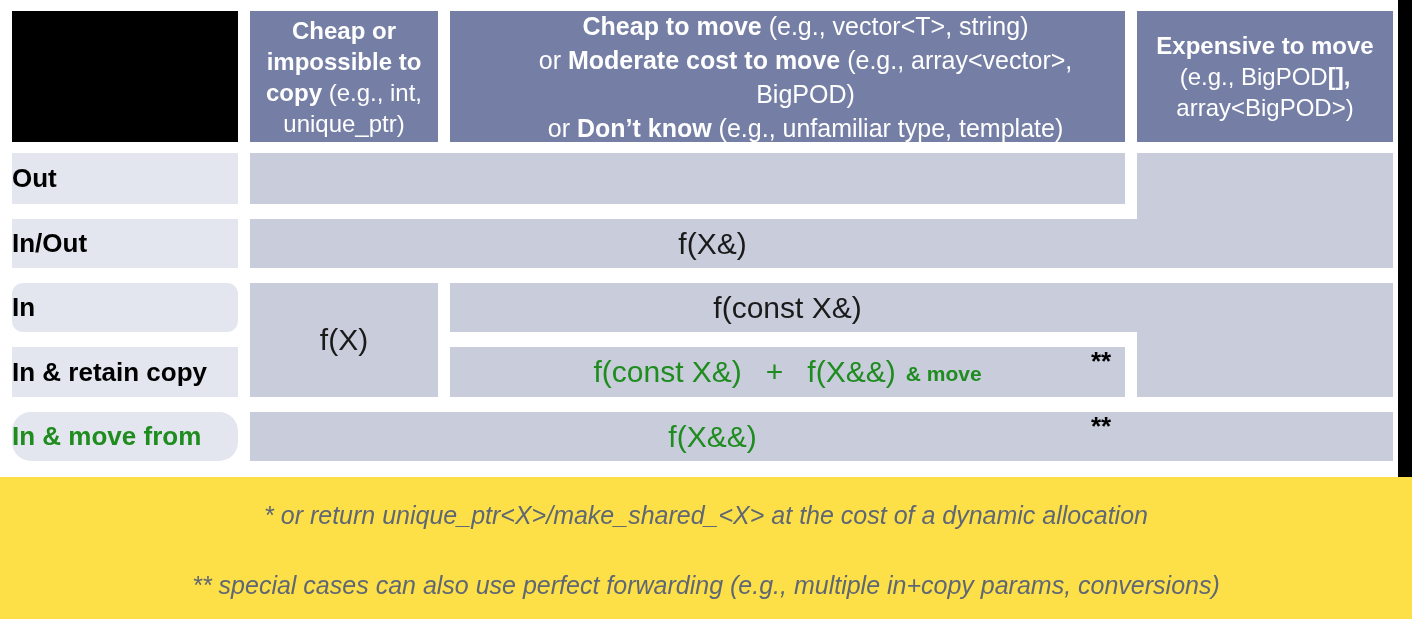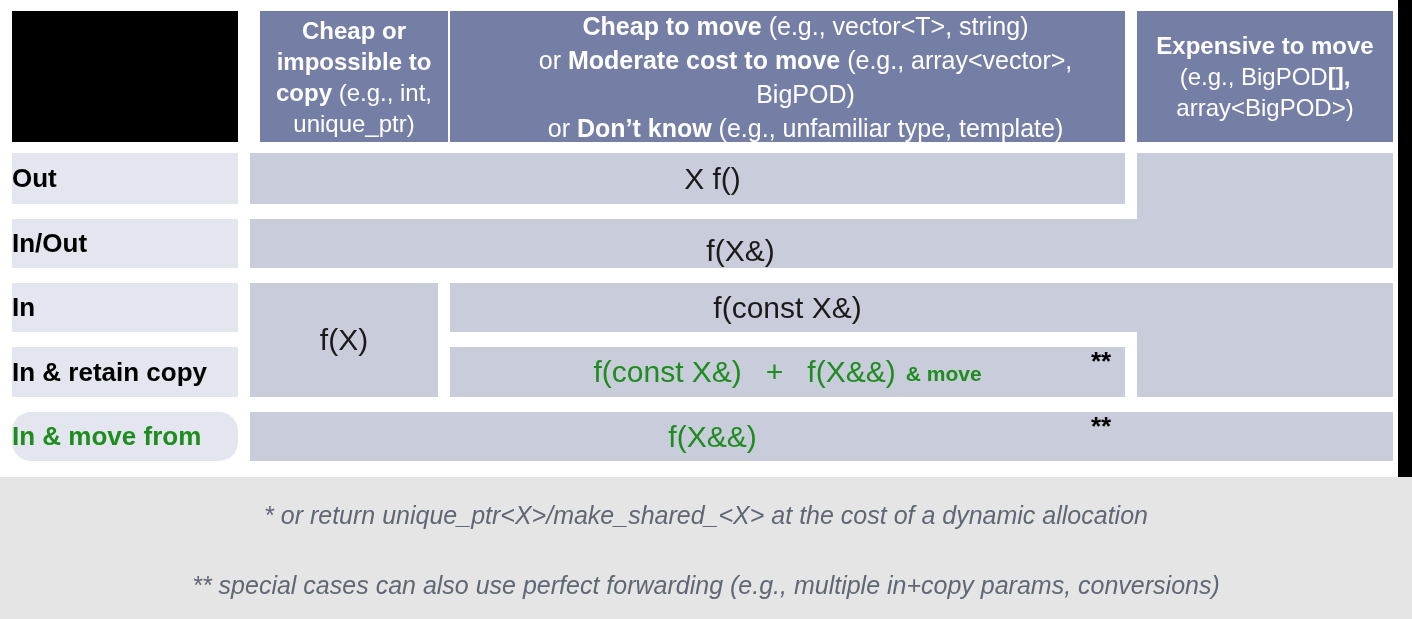--- a/index.html
+++ b/index.html
@@ -12,79 +12,76 @@
   .hdr .b, .b{font-weight:bold;}
   .labelcell{position:absolute;background:#e4e6ef;color:#000000;font-weight:bold;font-size:26px;
        display:flex;align-items:center;box-sizing:border-box;}
   .cell{position:absolute;background:#c8ccdb;}
   .txt-band{position:absolute;display:flex;align-items:center;justify-content:center;
        font-size:30px;color:#1a1a1a;}
   .green{color:#1e8c1e;}
   .plus{margin:0 24px;}
   .movesuffix{font-size:21px;font-weight:bold;margin-left:10px;padding-top:4px;text-align:right;}
   .stars{position:absolute;color:#000000;font-weight:bold;font-size:26px;width:46px;text-align:center;}
-  .footband{position:absolute;left:0;top:477px;width:1412px;height:142px;background:#e5e5e5;}
+  .footband{position:absolute;left:0;top:477px;width:1412px;height:142px;background:#fde047;}
   .footnote{position:absolute;left:0;width:100%;text-align:center;color:#5f6674;
        font-style:italic;font-size:25px;line-height:30px;}
   .fn1{top:23px;}
   .fn2{top:93px;}
   .greenlabel{color:#1e8c1e;}
   .pad6{padding:4px 6px;}
 </style>
 </head>
 <body>
 
 <div class="canvas">
 
   <div class="rect black" style="left:1398px;top:0;width:14px;height:619px;"></div>
   <div class="rect black" style="left:12px;top:11px;width:226px;height:131px;"></div>
 
-  <div class="hdr pad6" style="left:250px;top:11px;width:188px;height:131px;margin-left:10px;">
+  <div class="hdr pad6" style="left:250px;top:11px;width:188px;height:131px;">
     <div><span class="b">Cheap or impossible to copy</span><span> (e.g., int, unique_ptr)</span></div>
   </div>
 
   <div class="hdr" style="left:450px;top:11px;width:675px;height:131px;font-size:25px;line-height:34px;padding-left:36px;">
     <div><span></span><span class="b">Cheap to move</span><span> (e.g., vector&lt;T&gt;, string)</span></div>
     <div><span>or </span><span class="b">Moderate cost to move</span><span> (e.g., array&lt;vector&gt;, BigPOD)</span></div>
     <div><span>or </span><span class="b">Don’t know</span><span> (e.g., unfamiliar type, template)</span></div>
   </div>
 
   <div class="hdr pad6" style="left:1137px;top:11px;width:256px;height:131px;">
     <div><span class="b">Expensive to move</span><span> (e.g., BigPOD</span><span class="b">[],</span><span> array&lt;BigPOD&gt;)</span></div>
   </div>
 
   <div class="labelcell" style="left:12px;top:153px;width:226px;height:51px;">
       <span>Out</span>
     </div>
   <div class="labelcell" style="left:12px;top:219px;width:226px;height:49px;align-items:center;">
       <span>In/Out</span>
     </div>
-  <div class="labelcell" style="left:12px;top:283px;width:226px;height:49px;">
+  <div class="labelcell" style="left:12px;top:283px;width:226px;height:49px;border-radius:11px;">
       <span>In</span>
     </div>
   <div class="labelcell" style="left:12px;top:347px;width:226px;height:50px;">
       <span>In &amp; retain copy</span>
     </div>
   <div class="labelcell greenlabel" style="left:12px;top:412px;width:226px;height:49px;border-radius:19px;">
       <span>In &amp; move from</span>
     </div>
 
   <div class="cell" style="left:250px;top:153px;width:875px;height:51px;"></div>
   <div class="cell" style="left:1137px;top:153px;width:256px;height:115px;"></div>
   <div class="cell" style="left:250px;top:219px;width:1143px;height:49px;"></div>
   <div class="cell" style="left:250px;top:283px;width:188px;height:114px;"></div>
   <div class="cell" style="left:450px;top:283px;width:943px;height:49px;"></div>
   <div class="cell" style="left:1137px;top:283px;width:256px;height:114px;"></div>
   <div class="cell" style="left:450px;top:347px;width:675px;height:50px;"></div>
   <div class="cell" style="left:250px;top:412px;width:1143px;height:49px;"></div>
 
-  <div class="txt-band" style="left:250px;top:153px;width:925px;height:51px;">
-      <span>X f()</span>
-    </div>
-  <div class="txt-band" style="left:250px;top:219px;width:925px;height:64px;padding-left:28px;">
+  <div class="txt-band" style="left:250px;top:219px;width:925px;height:49px;">
       <span>f(X&amp;)</span>
     </div>
   <div class="txt-band" style="left:250px;top:283px;width:188px;height:114px;">
       <span>f(X)</span>
     </div>
   <div class="txt-band" style="left:450px;top:283px;width:675px;height:49px;">
       <span>f(const X&amp;)</span>
     </div>
   <div class="txt-band green" style="left:450px;top:347px;width:675px;height:50px;">
     <span>f(const X&amp;)</span>

